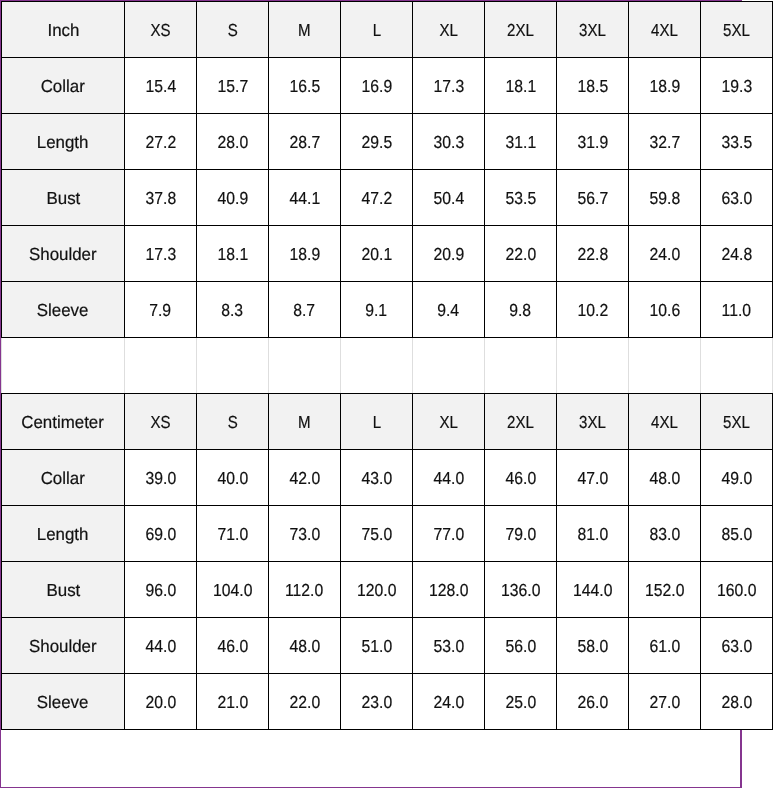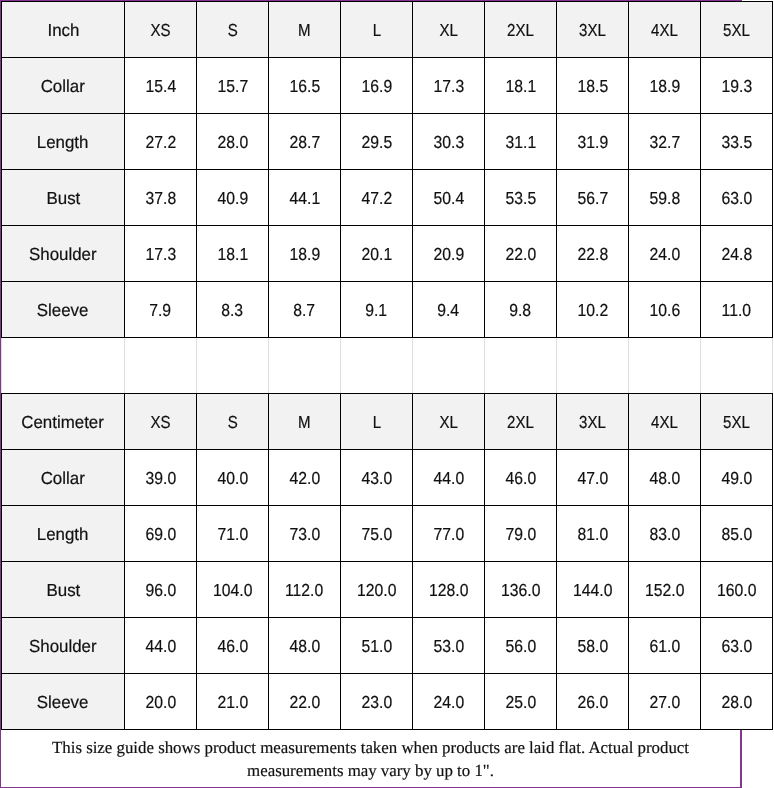--- a/index.html
+++ b/index.html
@@ -205,15 +205,14 @@
         <td class="num"><span>23.0</span></td>
         <td class="num"><span>24.0</span></td>
         <td class="num"><span>25.0</span></td>
         <td class="num"><span>26.0</span></td>
         <td class="num"><span>27.0</span></td>
         <td class="num"><span>28.0</span></td>
       </tr>
     </tbody>
   </table>
 
-  <div class="footer">This size guide shows product measurements taken when products are laid flat. Actual product measurements may vary by up to 1".</div>
 
 </div>
 
 </body></html>

